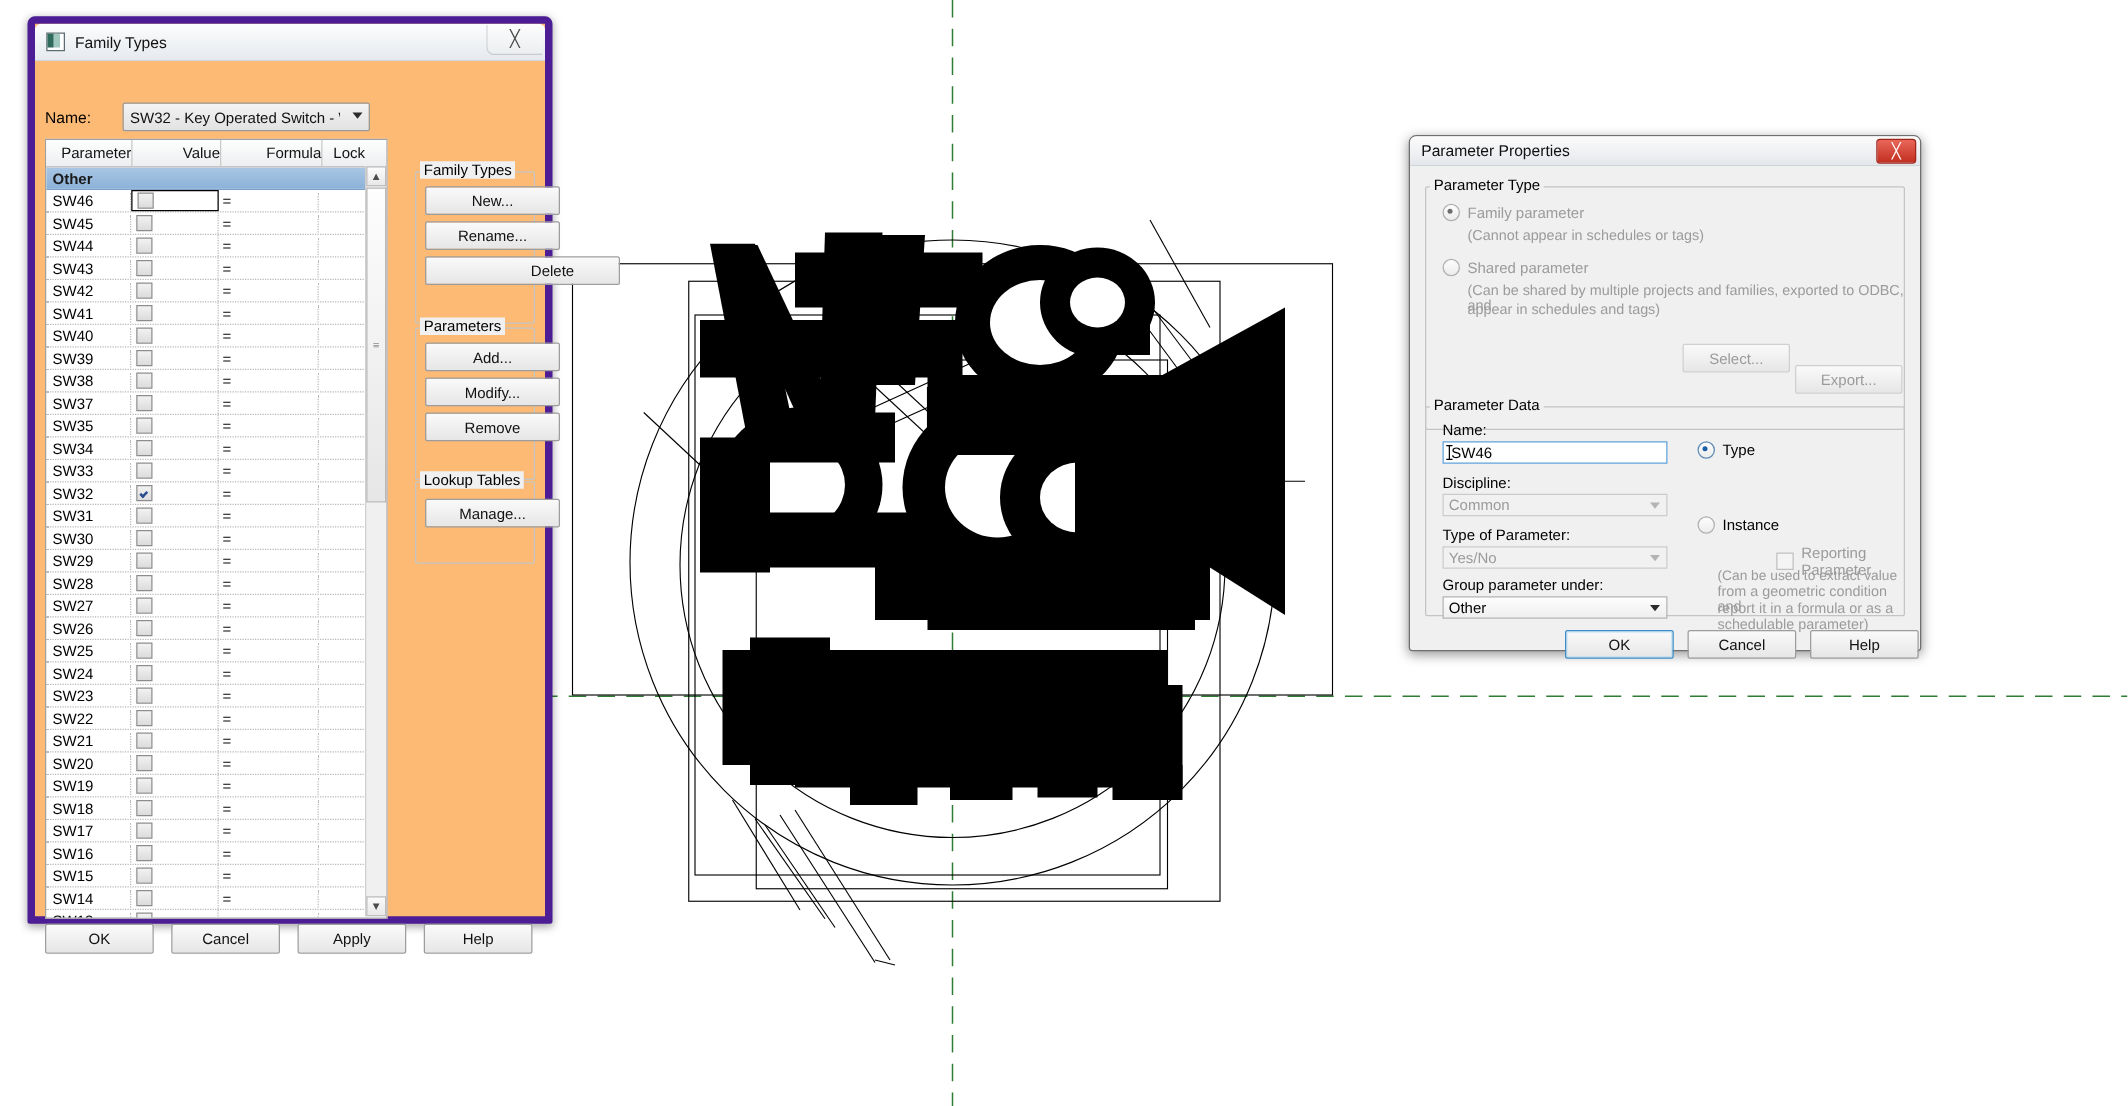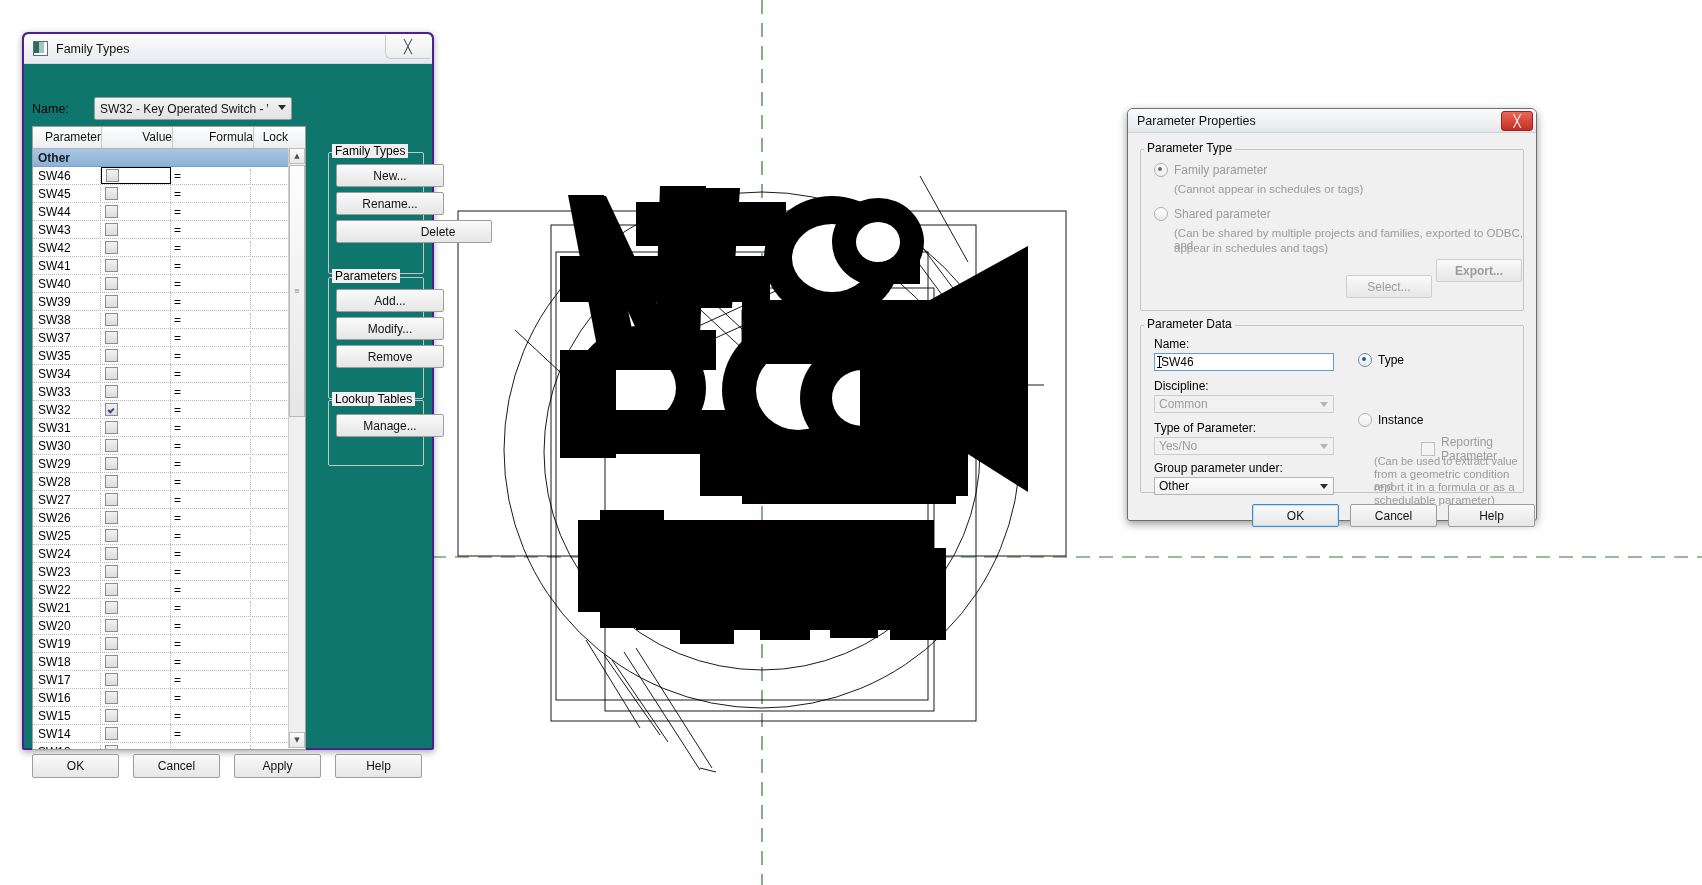--- a/index.html
+++ b/index.html
@@ -11,23 +11,23 @@
     color:#000;
     overflow:hidden;
     position:relative;
   }
 
   
   #cad-canvas{position:absolute;left:0;top:0;width:1702px;height:885px;}
 
   
   #family-types-dialog{
-    position:absolute;left:22px;top:32px;width:408px;height:714px;
-    background:#0f766e;
-    border:2px solid #4c1d95;
+    position:absolute;left:22px;top:13px;width:408px;height:714px;
+    background:#fdba74;
+    border:6px solid #4c1d95;
     border-radius:6px 6px 2px 2px;
     box-shadow:0 2px 7px rgba(0,0,0,.35);
   }
   .ft-titlebar{
     height:29px;border-radius:5px 5px 0 0;
     background:linear-gradient(#fdfdfd,#eef1f4 60%,#e6eaee);
     border-bottom:1px solid #d2d6da;
     display:flex;align-items:center;
   }
   .ft-titlebar .tl-icon{
@@ -624,39 +624,39 @@
 
 <div id="parameter-properties-dialog">
 
   <div class="pp-titlebar">
     <span class="pp-title-text">Parameter Properties</span>
     <span class="pp-close">╳</span>
   </div>
 
   <div class="pp-body">
 
-    <div class="gbox" style="left:12px;top:16px;width:384px;height:162px;">
+    <div class="gbox" style="left:12px;top:16px;width:384px;height:195px;">
       <div class="frame"></div>
       <span class="legend">Parameter Type</span>
 
       <div style="position:absolute;left:14px;top:14px;display:flex;gap:6px;">
         <span class="radio on"></span>
         <span class="grayed">Family parameter</span>
       </div>
       <div class="grayed" style="position:absolute;left:34px;top:34px;font-size:11.5px;">(Cannot appear in schedules or tags)</div>
 
       <div style="position:absolute;left:14px;top:58px;display:flex;align-items:flex-end;gap:6px;">
         <span class="radio"></span>
         <span class="grayed">Shared parameter</span>
       </div>
       <div class="grayed" style="position:absolute;left:34px;top:78px;font-size:11.5px;">(Can be shared by multiple projects and families, exported to ODBC, and</div>
       <div class="grayed" style="position:absolute;left:34px;top:93px;font-size:11.5px;">appear in schedules and tags)</div>
 
       <div class="btn grayed" style="position:absolute;left:206px;top:126px;width:84px;height:21px;border-color:#cfcfcf;">Select...</div>
-      <div class="btn grayed" style="position:absolute;left:296px;top:110px;width:84px;height:21px;border-color:#cfcfcf;font-weight:bold;">Export...</div>
+      <div class="btn grayed" style="position:absolute;left:296px;top:143px;width:84px;height:21px;border-color:#cfcfcf;">Export...</div>
     </div>
 
     <div class="gbox" style="left:12px;top:192px;width:384px;height:168px;">
       <div class="frame"></div>
       <span class="legend">Parameter Data</span>
 
       <div style="position:absolute;left:14px;top:12px;font-size:12px;">Name:</div>
       <div class="inp focus" style="position:absolute;left:14px;top:28px;width:180px;">
         <span class="caret"></span>
           <span>SW46</span>

